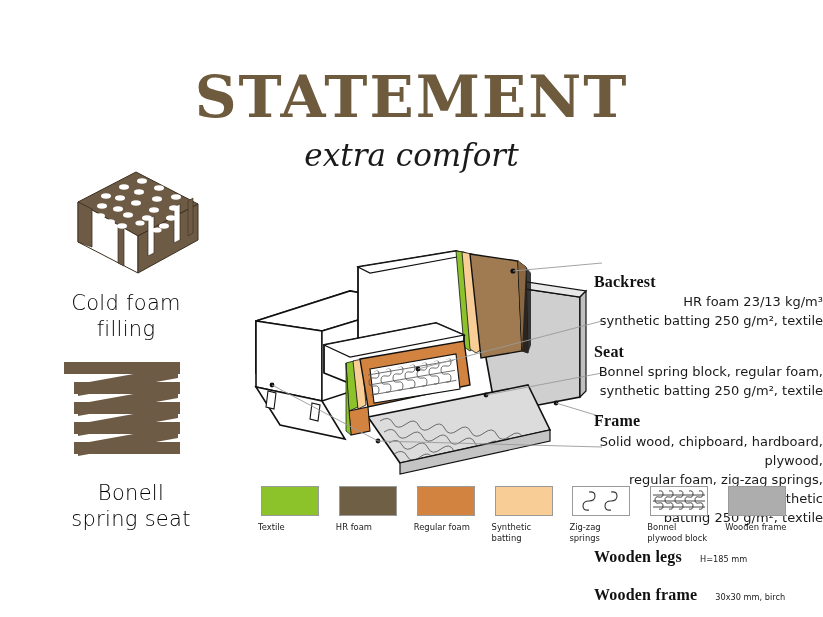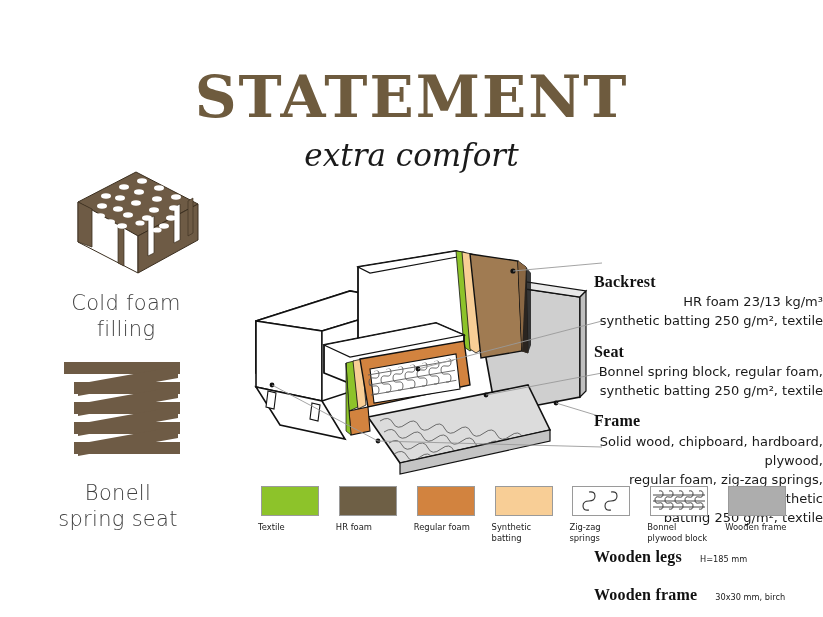--- a/index.html
+++ b/index.html
@@ -44,26 +44,26 @@
     margin-top: 14px;
   }
 
   
   .feature-label {
     position: absolute;
     text-align: center;
     font-family: "DejaVu Sans", sans-serif;
     font-weight: 300;
     font-size: 21px;
-    color: #404040;
+    color: #000000;
     line-height: 1.25;
     letter-spacing: 0.3px;
   }
   #cold-foam-label { left: 16px; top: 290px; width: 220px; }
-  #bonell-label    { left: 8px; top: 480px; width: 220px; }
+  #bonell-label    { left: 21px; top: 480px; width: 220px; }
 
   #cold-foam-figure { position: absolute; left: 40px; top: 170px; }
   #zigzag-figure    { position: absolute; left: 60px; top: 360px; }
 
   
   #sofa-figure {
     position: absolute;
     left: 250px;
     top: 225px;
   }

